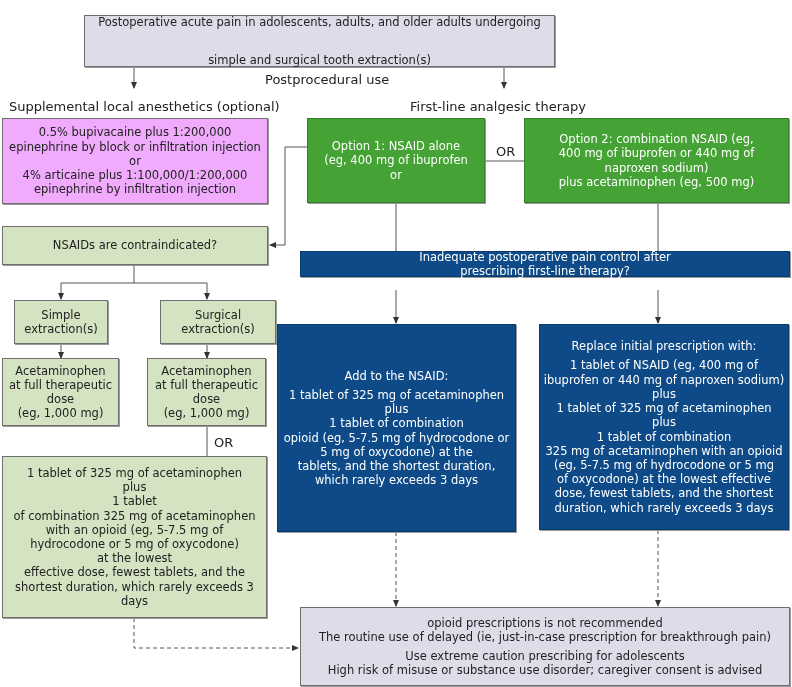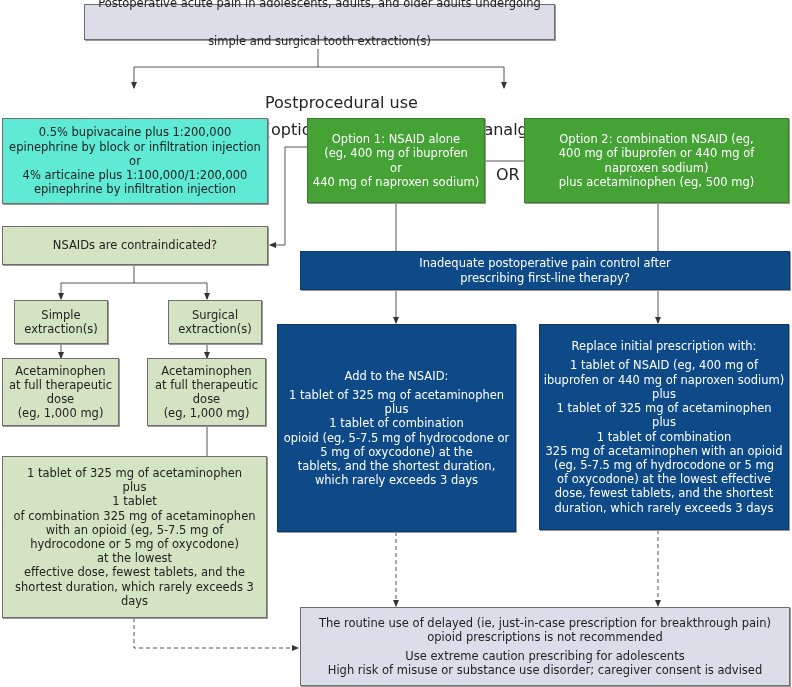--- a/index.html
+++ b/index.html
@@ -1,23 +1,23 @@
 <!DOCTYPE html>
 <html><head>
 <meta charset="utf-8">
 <style>
   html, body { margin:0; padding:0; background:#ffffff; }
   body { width:792px; height:687px; position:relative; overflow:hidden; font-family:"DejaVu Sans", sans-serif; }
   .box { position:absolute; box-sizing:border-box; border:1px solid #6e6e6e; display:flex; flex-direction:column; align-items:center; justify-content:center; text-align:center; font-size:11.5px; line-height:14.2px; box-shadow:1px 1px 0 #9a9a9a; }
   .lav { background:#dcdde9; color:#222; }
-  .blue-gray { background:#5eead4; color:#222; }
+  .blue-gray { background:#f0abfc; color:#222; }
   .green { background:#45a234; color:#fff; border-color:#3a7d2d; }
   .light-green { background:#d4e3c2; color:#222; }
   .navy { background:#0d4a87; color:#fff; border-color:#0a3a6a; }
-  .label { position:absolute; font-size:16px; color:#222; white-space:nowrap;margin-top:21px; }
+  .label { position:absolute; font-size:13px; color:#222; white-space:nowrap; }
   .line { white-space:pre; }
   .gap { height:5px; }
   svg.conn { position:absolute; left:0; top:0; width:792px; height:687px; pointer-events:none; }
 </style>
 </head>
 <body>
 
 <svg class="conn" data-name="connectors">
   <defs>
     <marker id="arr" markerWidth="8" markerHeight="8" refX="6" refY="4" orient="auto" markerUnits="userSpaceOnUse">
@@ -49,65 +49,64 @@
     <path data-name="connector-surgical-to-acet" d="M207,344 L207,358" marker-end="url(#arr)"></path>
     <path data-name="connector-surgical-or" d="M207,426 L207,456"></path>
   </g>
   <g stroke="#555" stroke-width="1" fill="none" stroke-dasharray="4,3">
     <path data-name="connector-left-dashed" d="M134,618 L134,648 L298,648" marker-end="url(#arr)"></path>
     <path data-name="connector-add-dashed" d="M396,532 L396,606" marker-end="url(#arr)"></path>
     <path data-name="connector-replace-dashed" d="M658,530 L658,606" marker-end="url(#arr)"></path>
   </g>
 </svg>
 
-<div class="box lav" data-name="top-condition-box-main" style="left:84px;top:4px;width:286px;height:36px;gap:23px;">
+<div class="box lav" data-name="top-condition-box-main" style="left:84px;top:15px;width:286px;height:52px;gap:23px;">
     <div class="line" data-name="top-condition-box-main-line">Postoperative acute pain in adolescents, adults, and older adults undergoing</div>
     <div class="line" data-name="top-condition-box-main-line">simple and surgical tooth extraction(s)</div>
   </div>
 
 <div class="label" data-name="label-postprocedural" style="left:265px;top:72px;">Postprocedural use</div>
 <div class="label" data-name="label-supplemental" style="left:9px;top:99px;">Supplemental local anesthetics (optional)</div>
 <div class="label" data-name="label-first-line" style="left:410px;top:99px;text-align:center;">First-line analgesic therapy</div>
 
 <div class="box blue-gray" data-name="anesthetics-box" style="left:2px;top:118px;width:266px;height:86px;">
     <div class="line" data-name="anesthetics-box-line">0.5% bupivacaine plus 1:200,000</div>
     <div class="line" data-name="anesthetics-box-line">epinephrine by block or infiltration injection</div>
     <div class="line" data-name="anesthetics-box-line">or</div>
     <div class="line" data-name="anesthetics-box-line">4% articaine plus 1:100,000/1:200,000</div>
     <div class="line" data-name="anesthetics-box-line">epinephrine by infiltration injection</div>
   </div>
 
 <div class="box green" data-name="option1-box" style="left:307px;top:118px;width:178px;height:85px;text-align:right;">
     <div class="line" data-name="option1-box-line">Option 1: NSAID alone</div>
     <div class="line" data-name="option1-box-line">(eg, 400 mg of ibuprofen</div>
     <div class="line" data-name="option1-box-line">or</div>
-    <div class="line" data-name="option1-box-line">440 mg of naproxen sodium)</div>
   </div>
 <div class="label" data-name="label-or-options" style="left:496px;top:144px;">OR</div>
 <div class="box green" data-name="option2-box" style="left:524px;top:118px;width:265px;height:85px;">
     <div class="line" data-name="option2-box-line">Option 2: combination NSAID (eg,</div>
     <div class="line" data-name="option2-box-line">400 mg of ibuprofen or 440 mg of</div>
     <div class="line" data-name="option2-box-line">naproxen sodium)</div>
     <div class="line" data-name="option2-box-line">plus acetaminophen (eg, 500 mg)</div>
   </div>
 
 <div class="box light-green" data-name="contraindicated-box" style="left:2px;top:226px;width:266px;height:39px;">
   <span data-name="contraindicated-text">NSAIDs are contraindicated?</span>
 </div>
 
-<div class="box navy" data-name="inadequate-box" style="left:300px;top:251px;width:490px;height:39px;">
+<div class="box navy" data-name="inadequate-box" style="left:300px;top:251px;width:490px;height:26px;">
     <div class="line" data-name="inadequate-box-line">Inadequate postoperative pain control after</div>
     <div class="line" data-name="inadequate-box-line">prescribing first-line therapy?</div>
   </div>
 
 <div class="box light-green" data-name="simple-extraction-box" style="left:14px;top:300px;width:94px;height:44px;">
     <div class="line" data-name="simple-extraction-box-line">Simple</div>
     <div class="line" data-name="simple-extraction-box-line">extraction(s)</div>
   </div>
-<div class="box light-green" data-name="surgical-extraction-box" style="left:168px;top:300px;width:94px;height:44px;">
+<div class="box light-green" data-name="surgical-extraction-box" style="left:160px;top:300px;width:116px;height:44px;">
     <div class="line" data-name="surgical-extraction-box-line">Surgical</div>
     <div class="line" data-name="surgical-extraction-box-line">extraction(s)</div>
   </div>
 
 <div class="box light-green" data-name="acetaminophen-simple-box" style="left:2px;top:358px;width:117px;height:68px;">
     <div class="line" data-name="acetaminophen-simple-box-line">Acetaminophen</div>
     <div class="line" data-name="acetaminophen-simple-box-line">at full therapeutic</div>
     <div class="line" data-name="acetaminophen-simple-box-line">dose</div>
     <div class="line" data-name="acetaminophen-simple-box-line">(eg, 1,000 mg)</div>
   </div>
@@ -153,22 +152,22 @@
     <div class="line" data-name="replace-box-line">plus</div>
     <div class="line" data-name="replace-box-line">1 tablet of combination</div>
     <div class="line" data-name="replace-box-line">325 mg of acetaminophen with an opioid</div>
     <div class="line" data-name="replace-box-line">(eg, 5-7.5 mg of hydrocodone or 5 mg</div>
     <div class="line" data-name="replace-box-line">of oxycodone) at the lowest effective</div>
     <div class="line" data-name="replace-box-line">dose, fewest tablets, and the shortest</div>
     <div class="line" data-name="replace-box-line">duration, which rarely exceeds 3 days</div>
   </div>
 
 <div class="box lav" data-name="bottom-warning-box" style="left:300px;top:607px;width:490px;height:79px;">
+    <div class="line" data-name="bottom-warning-box-line">opioid prescriptions is not recommended</div>
     <div class="line" data-name="bottom-warning-box-line">The routine use of delayed (ie, just-in-case prescription for breakthrough pain)</div>
-    <div class="line" data-name="bottom-warning-box-line">opioid prescriptions is not recommended</div>
     <div class="gap" data-name="spacer"></div>
     <div class="line" data-name="bottom-warning-box-line">Use extreme caution prescribing for adolescents</div>
     <div class="line" data-name="bottom-warning-box-line">High risk of misuse or substance use disorder; caregiver consent is advised</div>
   </div>
 
 <style>
   [data-name="top-condition-box-main"] { left:84px !important; width:471px !important; }
 </style>
 
 </body></html>

